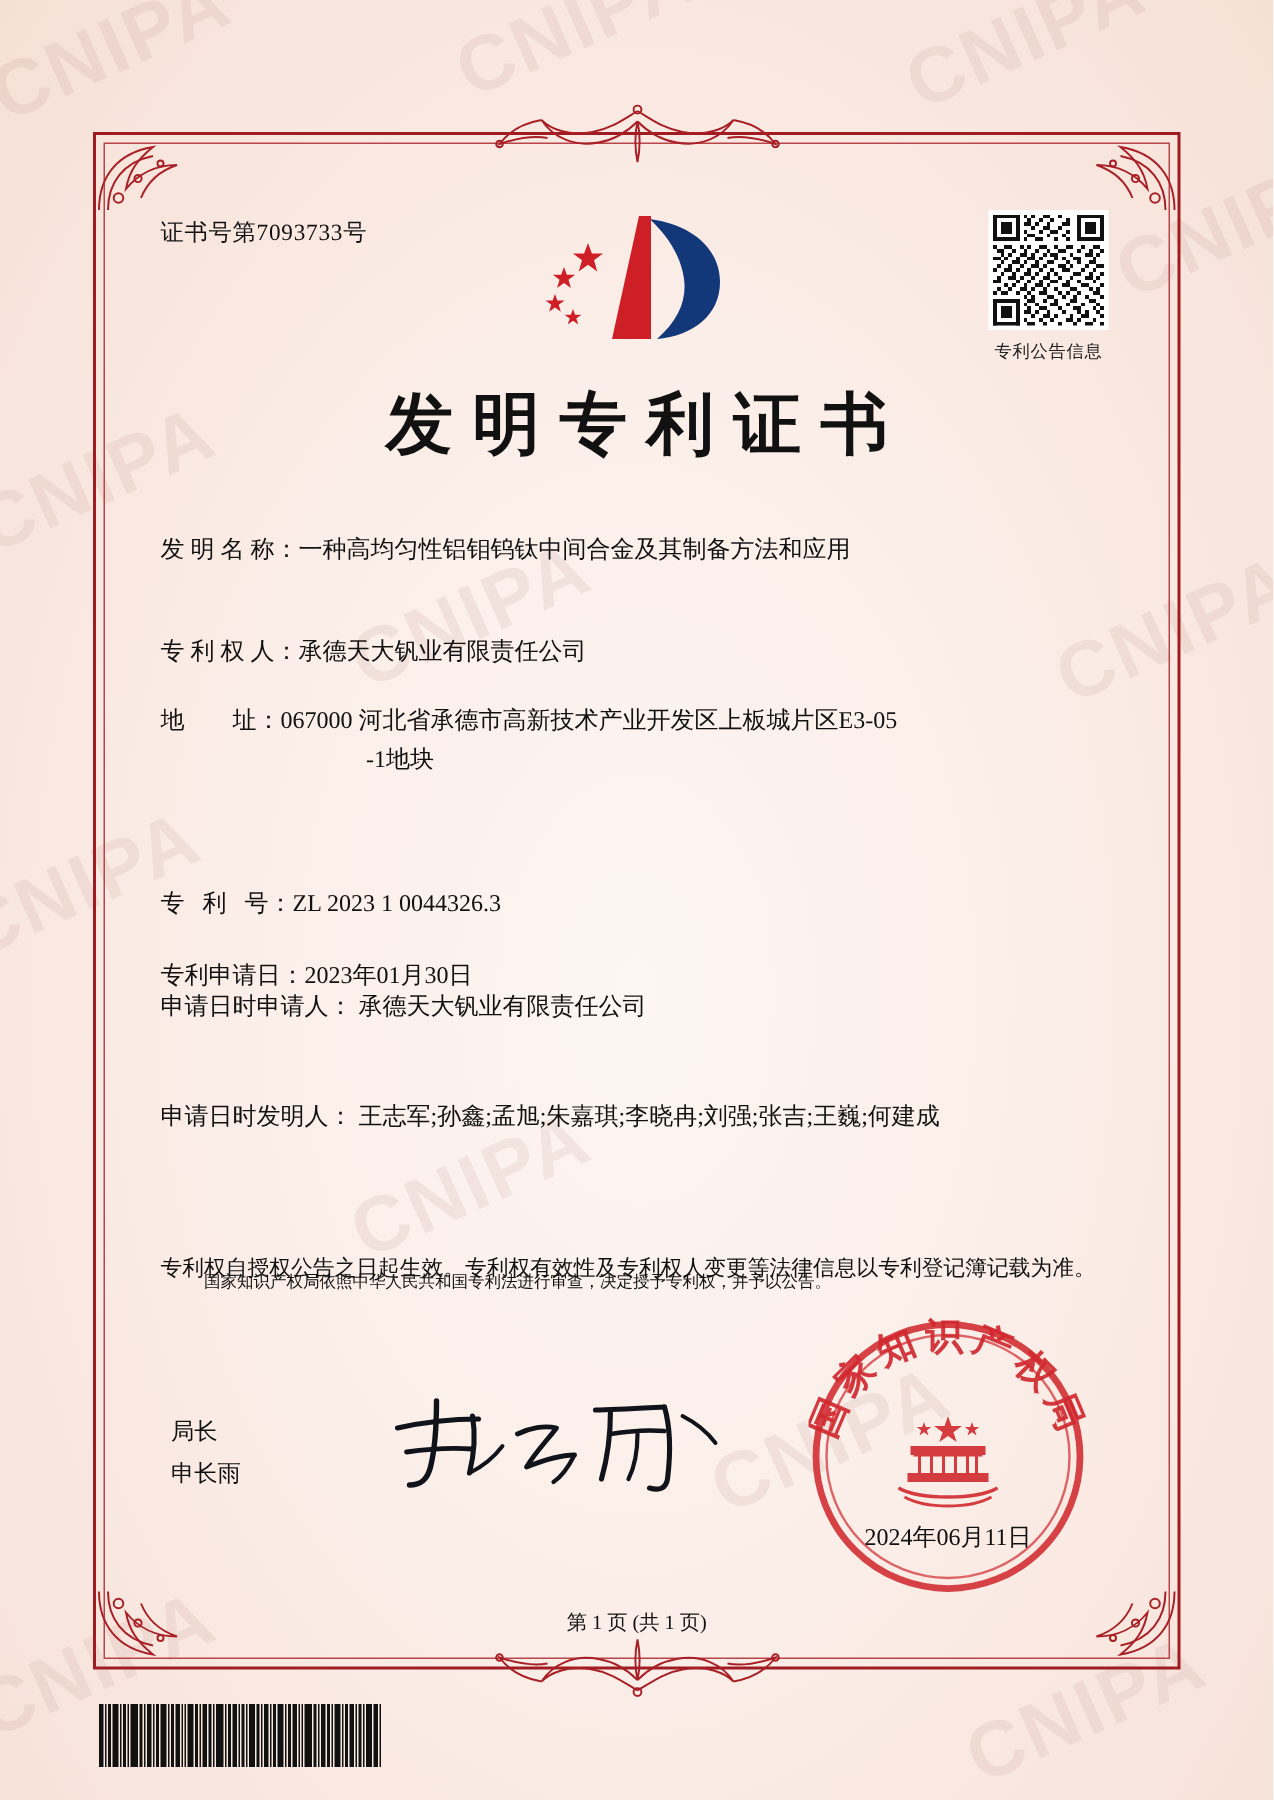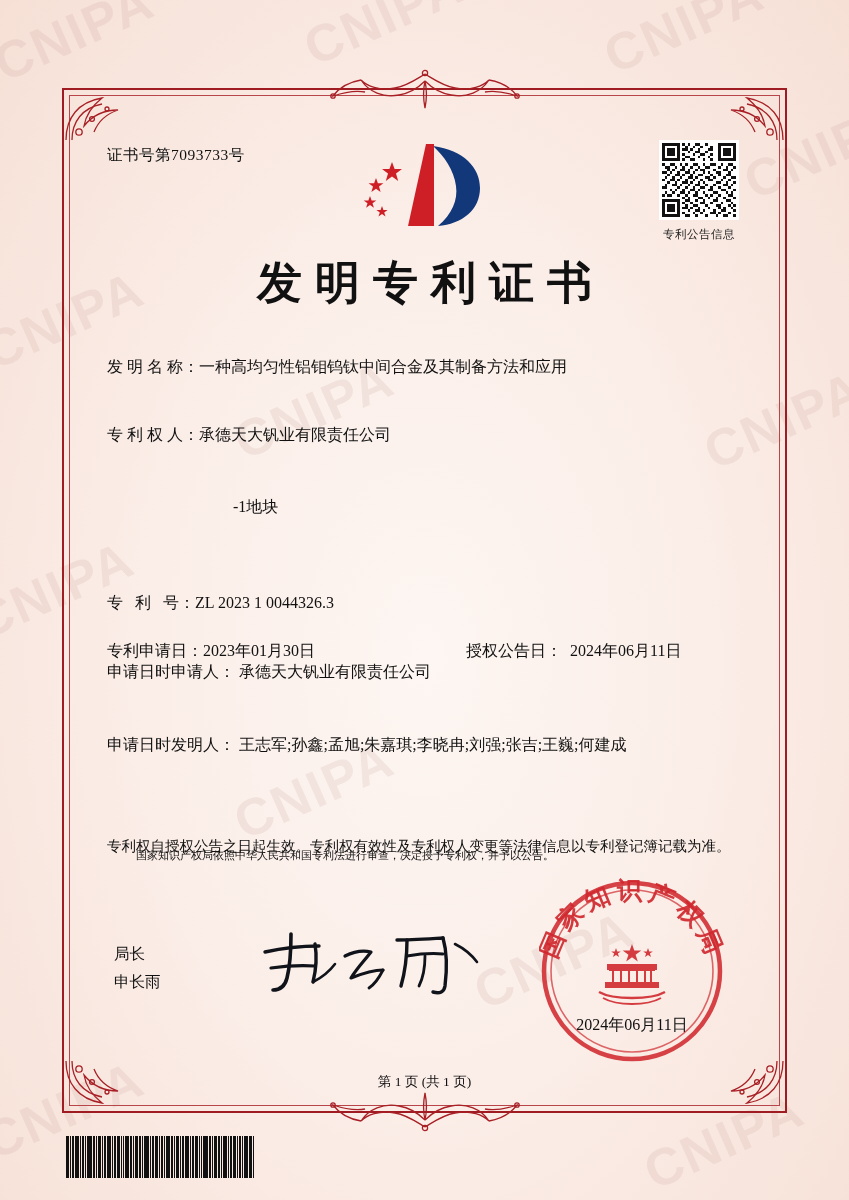--- a/index.html
+++ b/index.html
@@ -556,34 +556,34 @@
     <div id="title">发明专利证书</div>
 
     <div class="field" style="left:45px; top:267px; width:640px;">
       <span class="flabel">发 明 名 称：</span><span class="fvalue">一种高均匀性铝钼钨钛中间合金及其制备方法和应用</span>
     </div>
 
     <div class="field" style="left:45px; top:335px; width:640px;">
       <span class="flabel">专 利 权 人：</span><span class="fvalue">承德天大钒业有限责任公司</span>
     </div>
 
-    <div class="field" style="left:171px; top:407px; width:520px;">
+    <div class="field" style="left:45px; top:381px; width:640px;">
+      <span class="flabel">地        址：</span><span class="fvalue">067000 河北省承德市高新技术产业开发区上板城片区E3-05</span>
+    </div>
+    <div class="field" style="left:182px; top:407px; width:520px;">
       <span class="fvalue">-1地块</span>
     </div>
 
 
     <div class="field" style="left:45px; top:503px; width:330px;">
       <span class="flabel">专   利   号：</span><span class="fvalue">ZL 2023 1 0044326.3</span>
     </div>
 
     <div class="field" style="left:45px; top:551px; width:330px;">
       <span class="flabel">专利申请日：</span><span class="fvalue">2023年01月30日</span>
-    </div>
-    <div class="field" style="left:404px; top:551px; width:290px;">
-      <span class="flabel">授权公告日：</span><span class="fvalue" style="margin-left:8px;">2024年06月11日</span>
     </div>
 
     <div class="field" style="left:45px; top:572px; width:640px;">
       <span class="flabel">申请日时申请人：</span><span class="fvalue" style="margin-left:4px;">承德天大钒业有限责任公司</span>
     </div>
 
     <div class="field" style="left:45px; top:645px; width:640px;">
       <span class="flabel">申请日时发明人：</span><span class="fvalue" style="margin-left:4px;">王志军;孙鑫;孟旭;朱嘉琪;李晓冉;刘强;张吉;王巍;何建成</span>
     </div>
 

